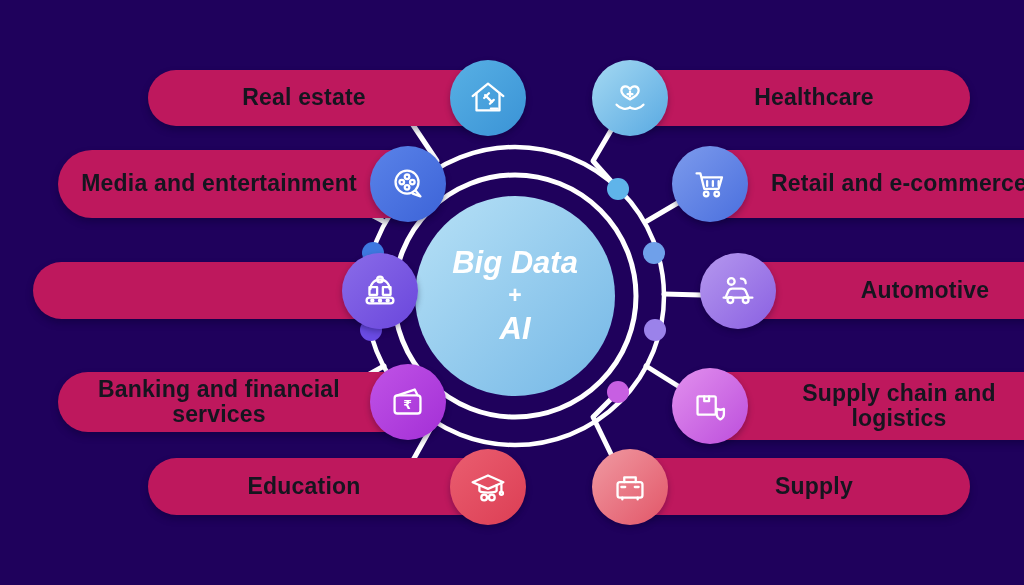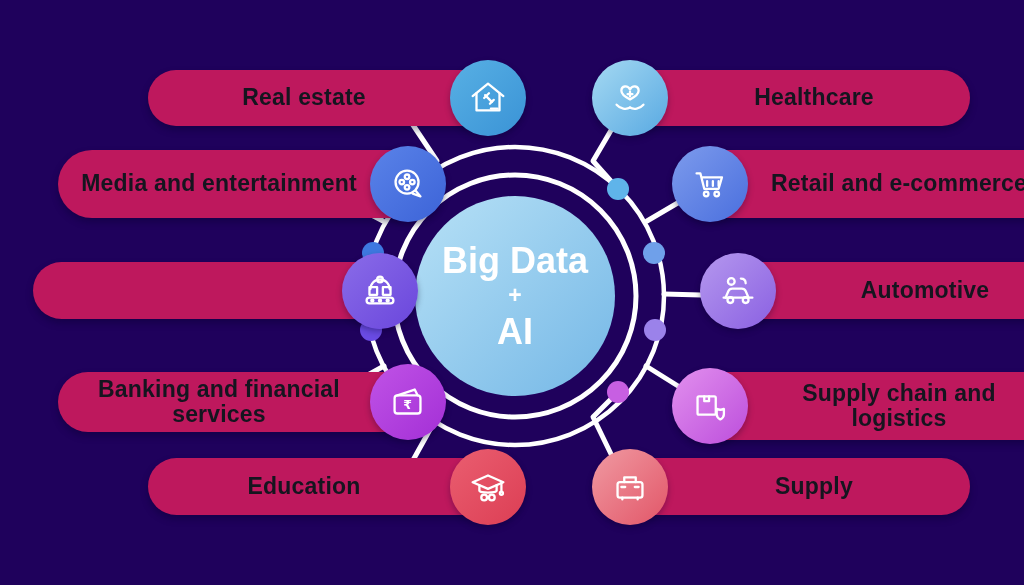--- a/index.html
+++ b/index.html
@@ -52,21 +52,21 @@
   .g-retail       {background:linear-gradient(135deg,#7D9BEC,#4A6FDE);}
   .g-automotive   {background:linear-gradient(135deg,#B598EE,#8A60E2);}
   .g-supply       {background:linear-gradient(135deg,#E290EE,#BC4EDC);}
   .g-travel       {background:linear-gradient(135deg,#F09AA2,#E25668);}
   
   .center-text{
     position:absolute;left:415px;top:196px;width:200px;height:200px;
     display:flex;flex-direction:column;align-items:center;justify-content:center;
     z-index:3;color:#ffffff;text-align:center;
   }
-  .center-line1,.center-line3{font-size:36px;font-weight:700;line-height:1.15;}
+  .center-line1,.center-line3{font-size:31px;font-weight:700;line-height:1.15;font-style:italic;}
   .center-line2{font-size:23px;font-weight:700;line-height:1.3;}
   svg text{font-family:"DejaVu Sans",sans-serif;}
 </style>
 </head>
 <body>
 
 <div class="stage">
 
   <svg class="layer" width="1024" height="585" viewBox="0 0 1024 585">
     <defs>

